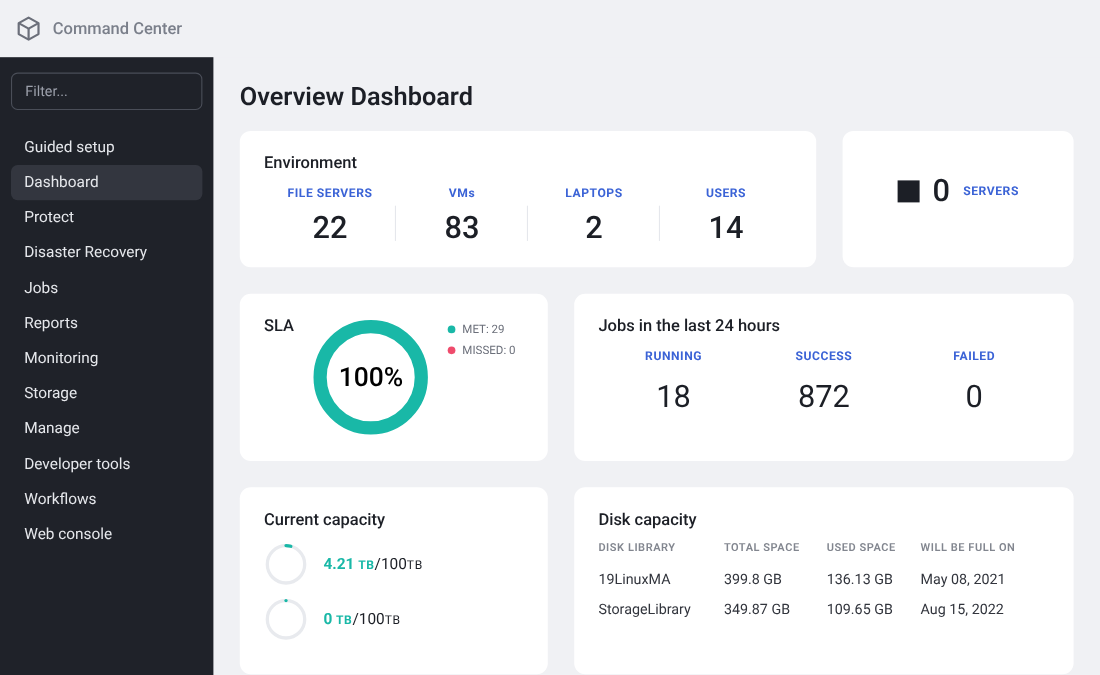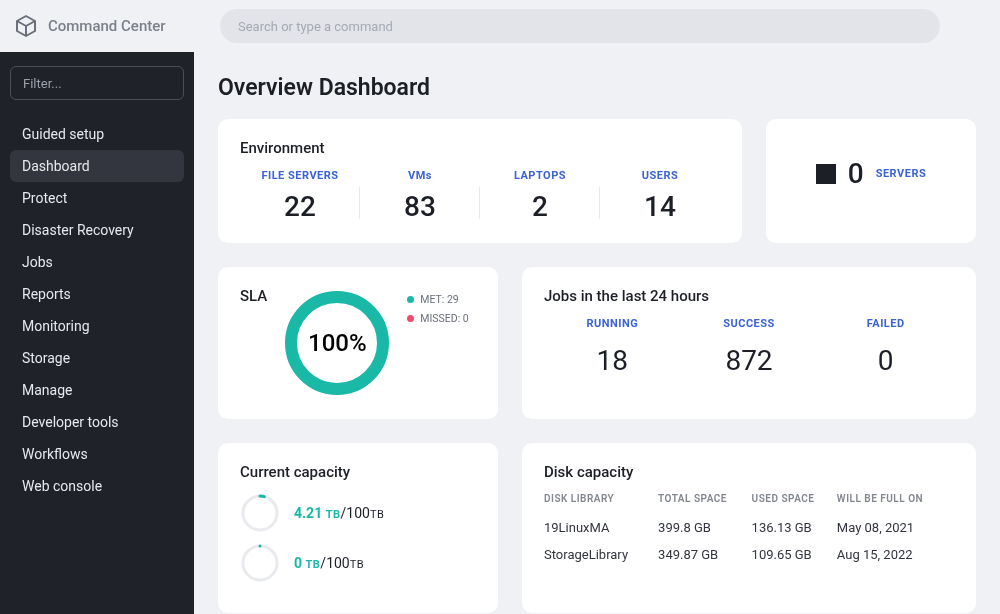--- a/index.html
+++ b/index.html
@@ -1,18 +1,18 @@
 <!DOCTYPE html>
 <html><head>
 <meta charset="utf-8">
 <style>
   * { box-sizing: border-box; margin: 0; padding: 0; font-family: -apple-system, BlinkMacSystemFont, "Segoe UI", Roboto, Helvetica, Arial, sans-serif; }
   body { background: #f0f1f4; width: 1000px; height: 614px; overflow: hidden; }
 
-  .topbar { height: 52px; display: flex; align-items: center; padding: 0 14px; background: #f0f1f4; gap: 26px; }
+  .topbar { height: 52px; display: flex; align-items: center; padding: 0 14px; background: #f0f1f4; gap: 10px; }
   .logo-wrap { display: flex; align-items: center; gap: 10px; min-width: 180px; }
   .logo-icon { width: 24px; height: 24px; color: #6b6f7a; }
   .logo-text { color: #7a7f8a; font-size: 15px; font-weight: 500; }
   .search-wrap { flex: 1; display: flex; justify-content: flex-start; }
   .search-input { width: 720px; height: 34px; border: none; border-radius: 17px; background: #e3e4e9; padding: 0 18px; font-size: 13px; color: #8a8f9a; }
   .search-input::placeholder { color: #a5a9b3; }
 
   .shell { display: flex; height: 562px; }
 
   .sidebar { width: 194px; background: #1f2229; padding: 14px 10px; color: #e6e8ec; display: flex; flex-direction: column; gap: 4px; }
@@ -83,23 +83,20 @@
 <div class="topbar">
   <div class="logo-wrap">
     <span class="logo-icon">
       <svg viewBox="0 0 24 24" width="24" height="24" fill="none" stroke="currentColor" stroke-width="2" stroke-linejoin="round">
         <path d="M12 2 L21 7 L21 17 L12 22 L3 17 L3 7 Z"></path>
         <path d="M3 7 L12 12 L21 7"></path>
         <path d="M12 12 L12 22"></path>
       </svg>
     </span>
     <span class="logo-text">Command Center</span>
-  </div>
-  <div class="search-wrap">
-    <input class="search-input" type="text" placeholder="Search or type a command" style="">
   </div>
 </div>
 
 <div class="shell">
   <aside class="sidebar">
     <input class="filter-input" type="text" placeholder="Filter..." style="">
     <div id="nav-list">
         <div class="nav-item">Guided setup</div>
         <div class="nav-item active">Dashboard</div>
         <div class="nav-item">Protect</div>

